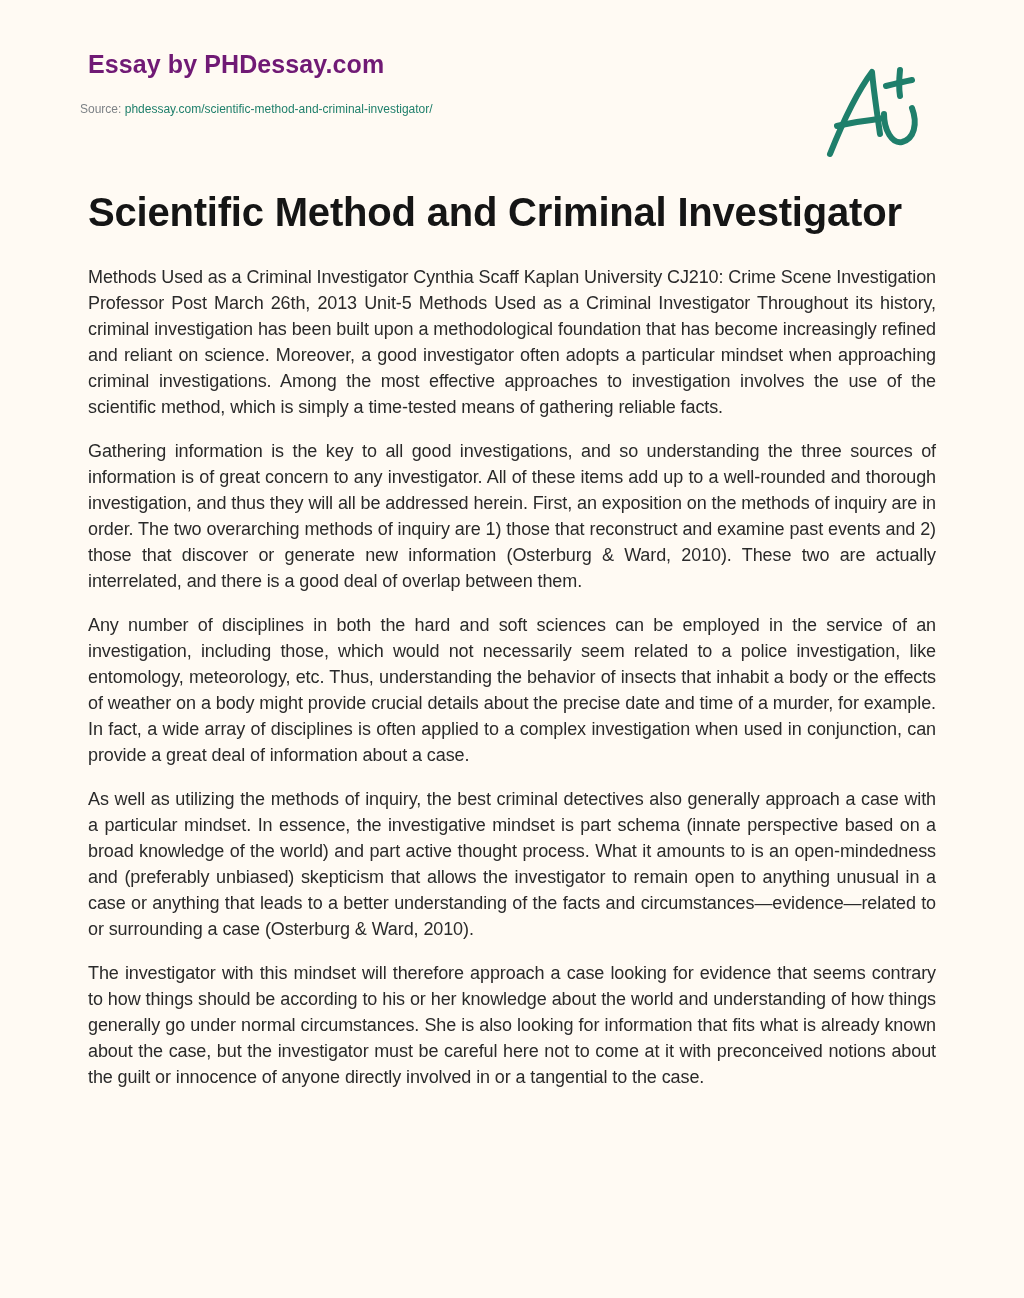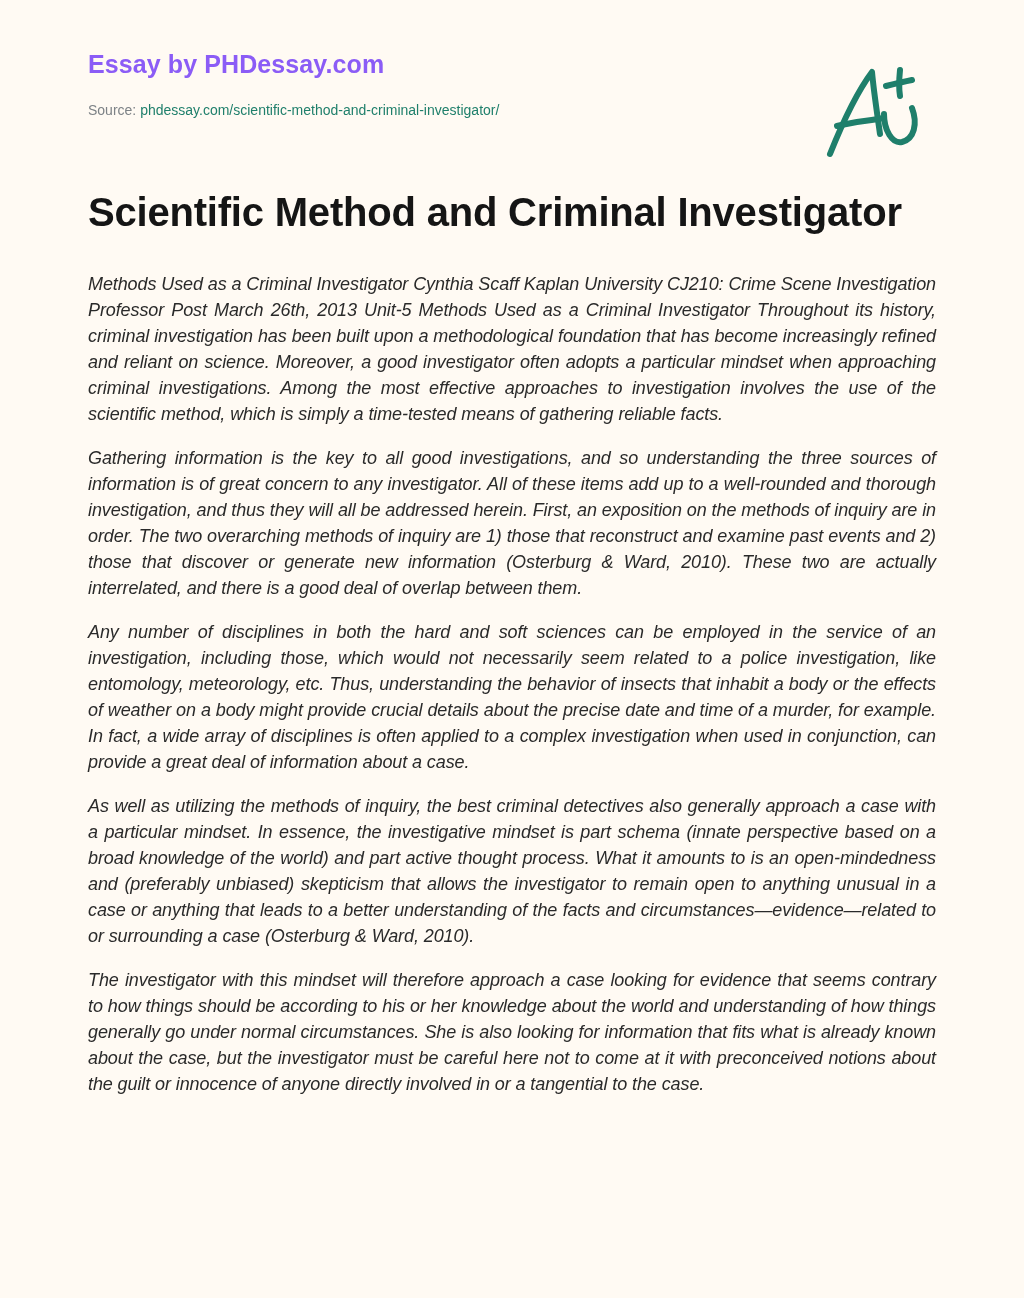--- a/index.html
+++ b/index.html
@@ -15,28 +15,28 @@
     font-family: "Liberation Sans", "DejaVu Sans", sans-serif;
     color: #2b2b2b;
   }
   .site-title {
     position: absolute;
     left: 88px;
     top: 50px;
     margin: 0;
     font-size: 25px;
     font-weight: bold;
-    color: #8b5cf6;
+    color: #701a75;
     letter-spacing: 0.1px;
   }
   .source-line {
     position: absolute;
-    left: 88px;
+    left: 80px;
     top: 102px;
-    font-size: 14px;
+    font-size: 12px;
     color: #7d8286;
   }
   .source-line a {
     color: #1f7f6b;
     text-decoration: none;
   }
   .logo {
     position: absolute;
     left: 822px;
     top: 64px;
@@ -49,23 +49,22 @@
     top: 190px;
     margin: 0;
     font-size: 40px;
     font-weight: bold;
     color: #151515;
     letter-spacing: -0.2px;
   }
   .essay-body {
     position: absolute;
     left: 88px;
-    top: 271px;
+    top: 264px;
     width: 848px;
-    font-style: italic;
   }
   .essay-body p {
     margin: 0 0 18px 0;
     font-size: 18px;
     line-height: 26px;
     color: #2a2a2a;
     text-align: justify;
     letter-spacing: -0.1px;
   }
 </style>

